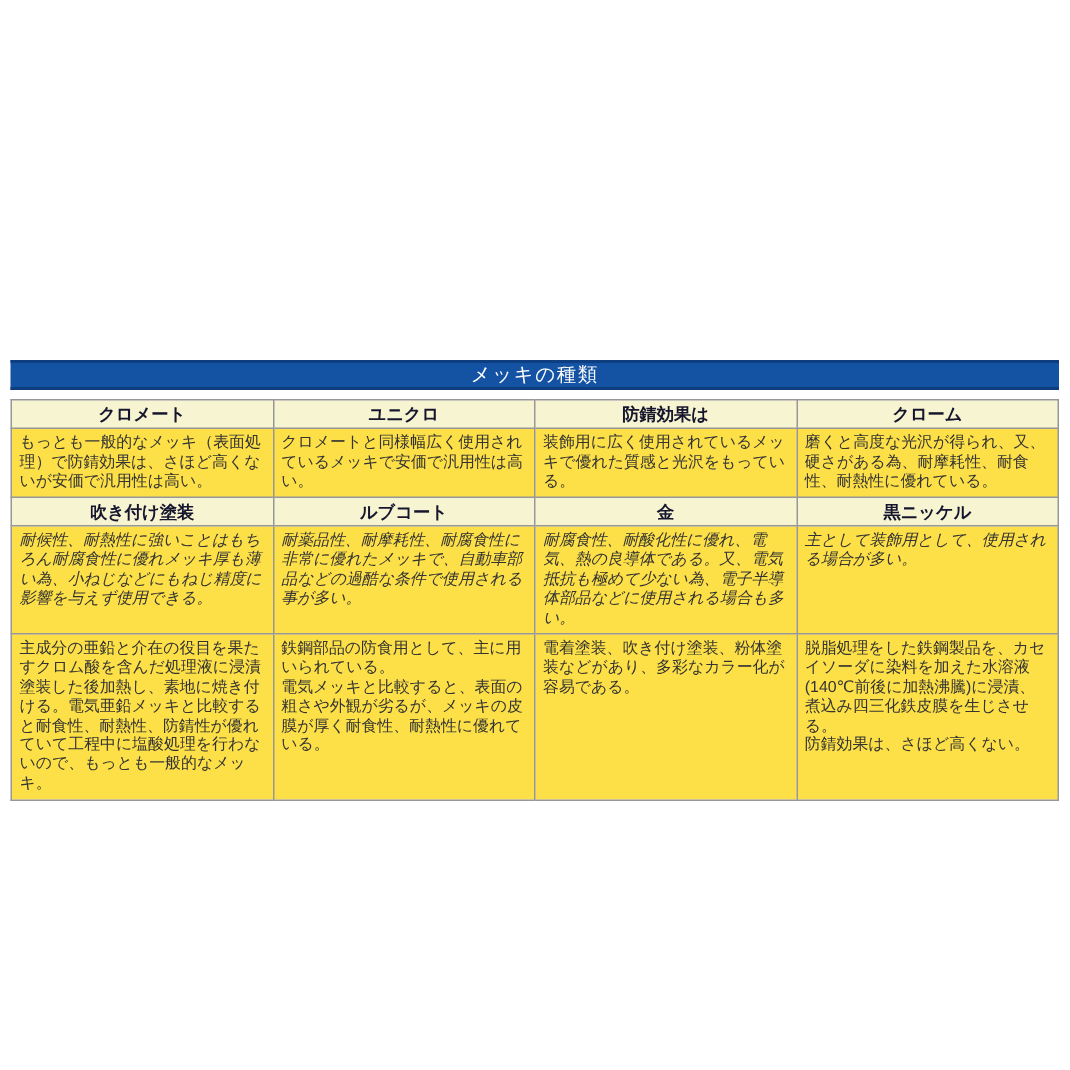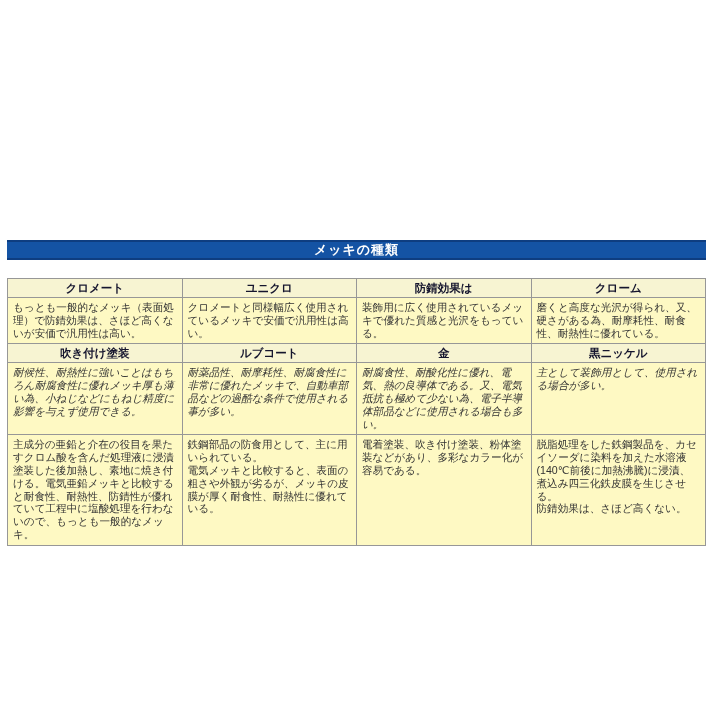--- a/index.html
+++ b/index.html
@@ -21,48 +21,48 @@
     top: 240px;
     width: 699px;
   }
   .title-bar {
     box-sizing: border-box;
     height: 20px;
     background: #1453a4;
     border-top: 2px solid #0e3d80;
     border-bottom: 2px solid #0e3d80;
     color: #ffffff;
-    font-weight: bold;
+    font-weight: normal;
     font-size: 13px;
     letter-spacing: 1px;
     display: flex;
     align-items: center;
     justify-content: center;
   }
   table.plating {
-    margin-top: 18px;
+    margin-top: 6px;
     width: 100%;
     border-collapse: collapse;
     table-layout: fixed;
   }
   table.plating td {
     border: 1px solid #979797;
     box-sizing: border-box;
   }
   tr.hdr td {
     background: #f7f4d2;
     color: #15152e;
     font-weight: bold;
     font-size: 11.5px;
     text-align: center;
     height: 19px;
     padding: 1px 2px;
   }
   tr.body td {
-    background: #fef9c3;
+    background: #fde047;
     color: #333333;
     font-size: 10.6px;
     line-height: 12.8px;
     vertical-align: top;
     padding: 3px 5px 4px 5px;
     white-space: pre-line;
   }
   tr.body.r1 td { height: 33px; }
   tr.body.r2 td { height: 39px; font-style: italic; }
   tr.body.r3 td { height: 73px; }

